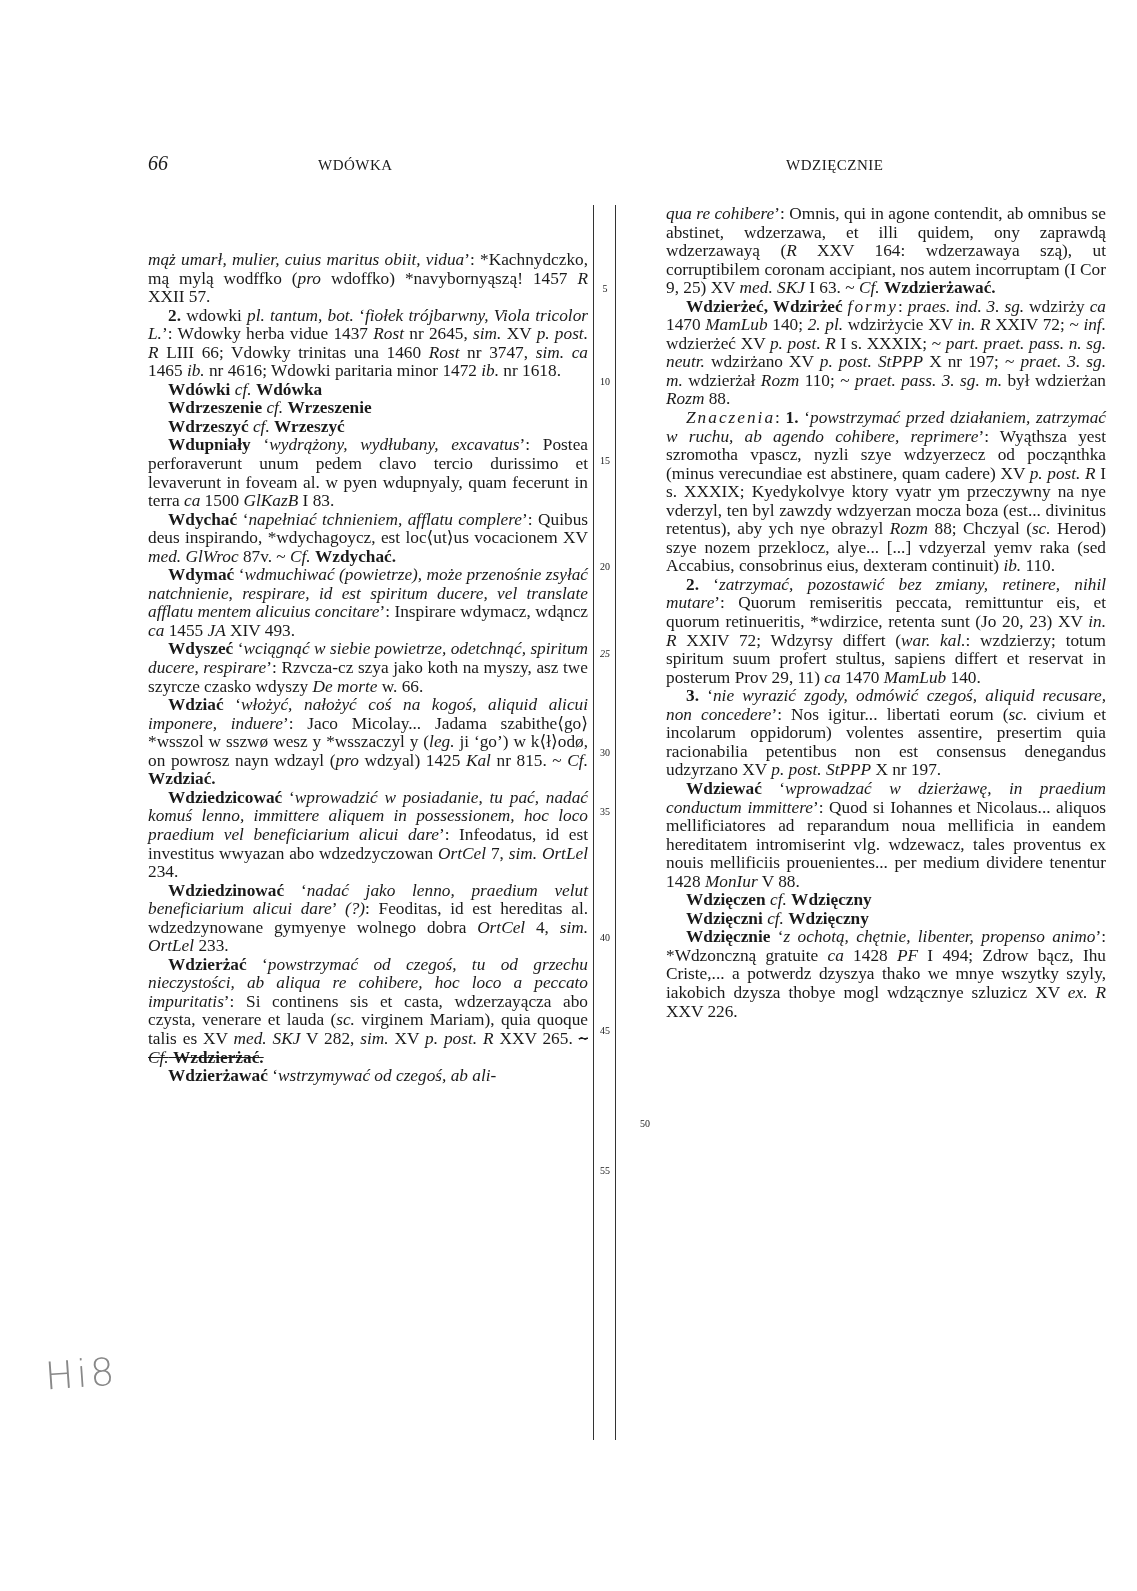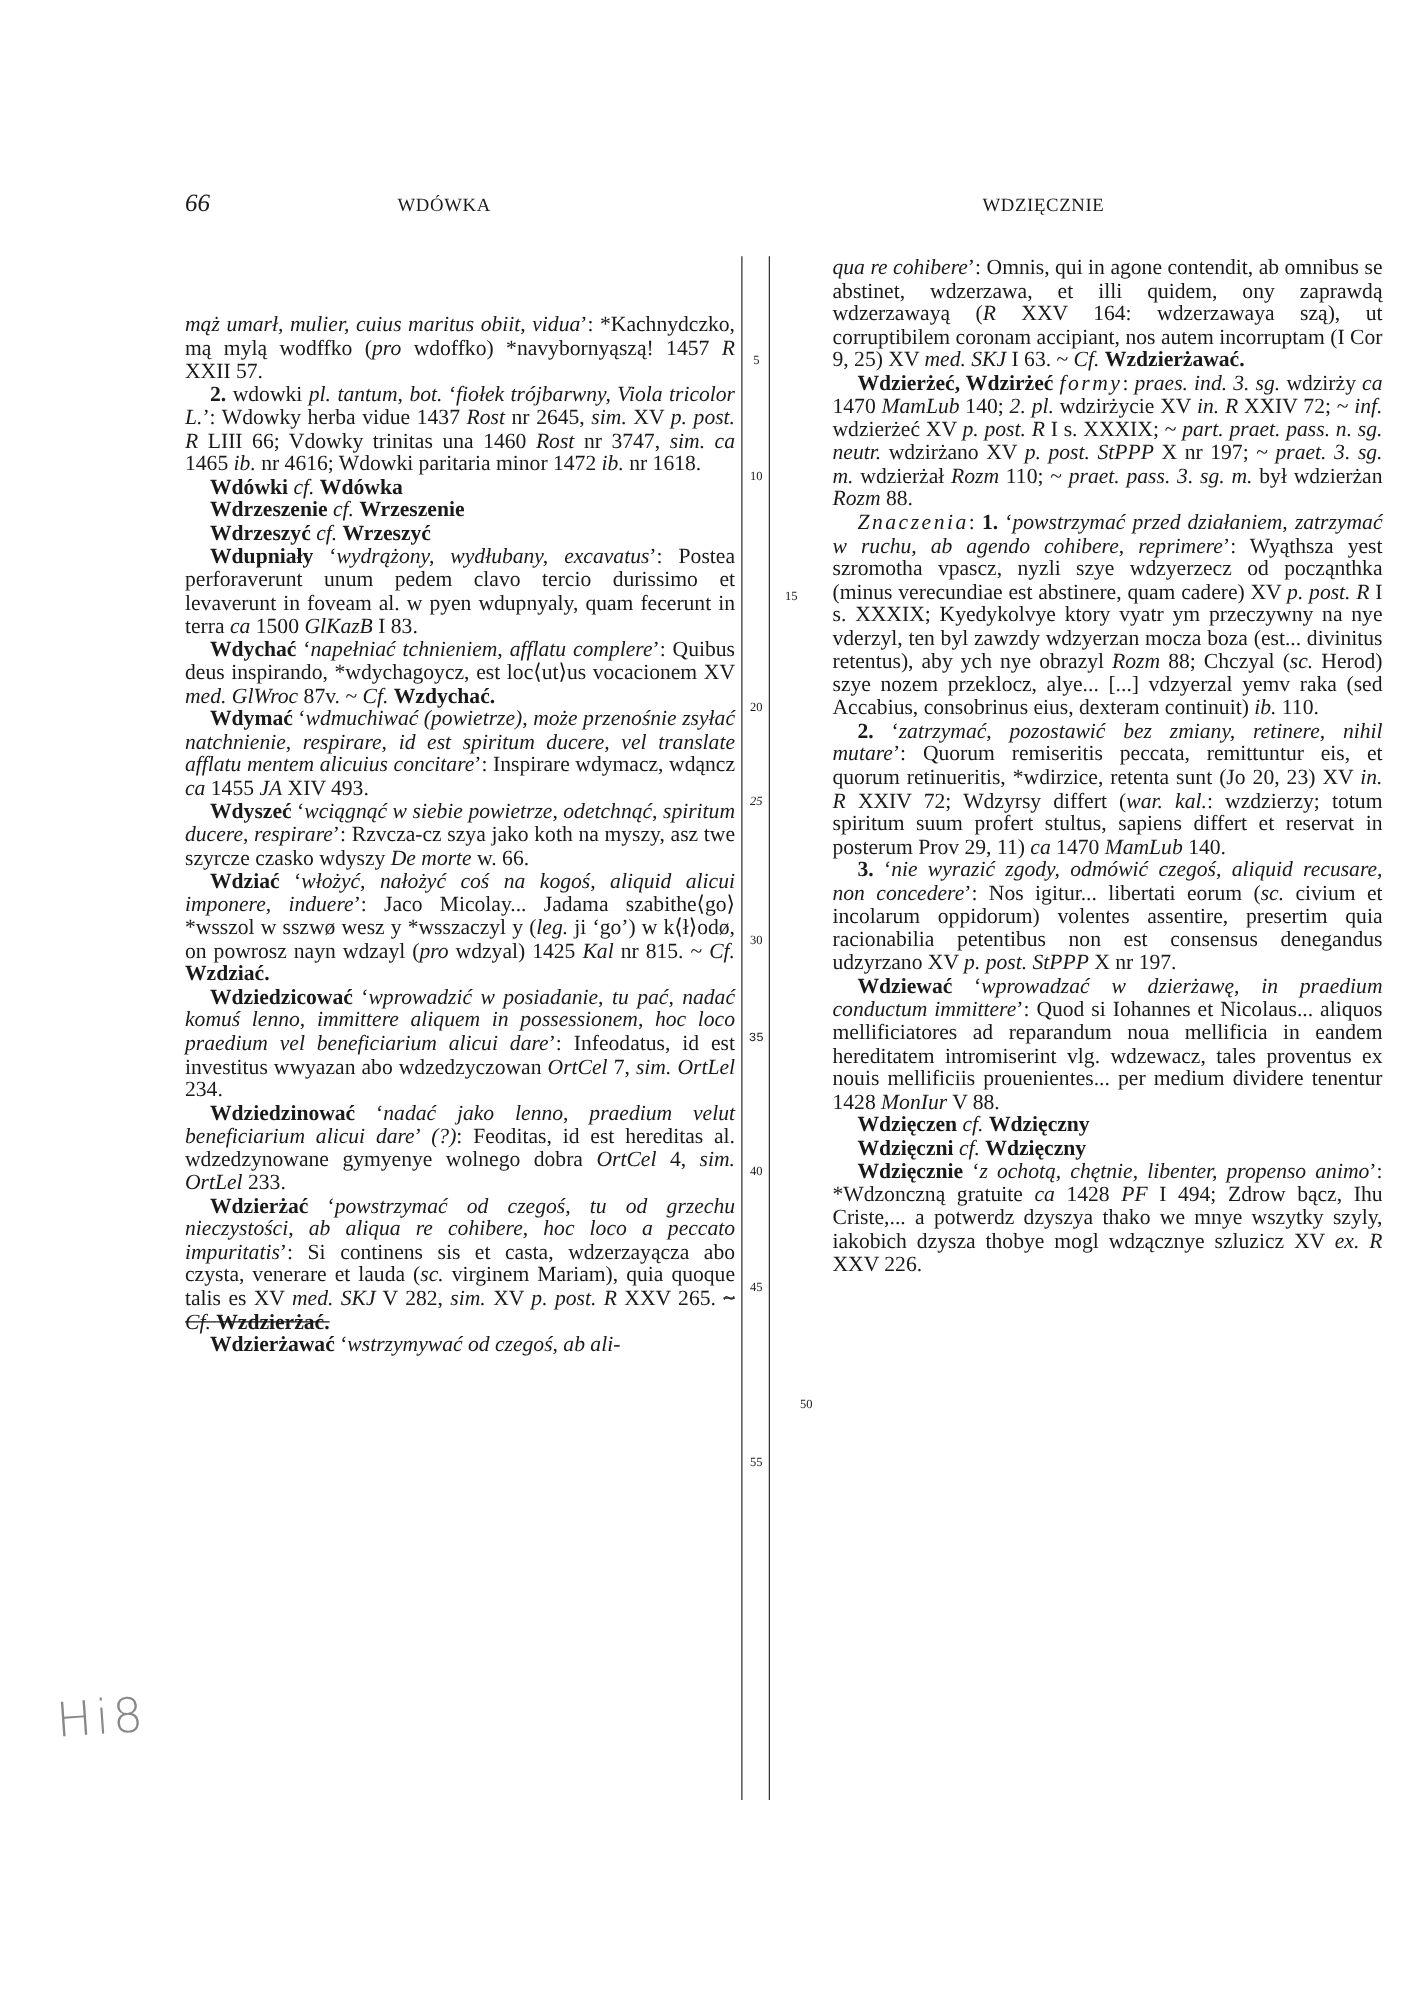--- a/index.html
+++ b/index.html
@@ -49,25 +49,25 @@
     <p class="ind"><b>Wdziać</b> ‘<i>włożyć, nałożyć coś na kogoś, aliquid alicui imponere, induere</i>’: Jaco Micolay... Jadama szabithe⟨go⟩ *wsszol w sszwø wesz y *wsszaczyl y (<i>leg.</i> ji ‘go’) w k⟨ł⟩odø, on powrosz nayn wdzayl (<i>pro</i> wdzyal) 1425 <i>Kal</i> nr 815. ~ <i>Cf.</i> <b>Wzdziać.</b></p>
     <p class="ind"><b>Wdziedzicować</b> ‘<i>wprowadzić w posiadanie, tu pać, nadać komuś lenno, immittere aliquem in possessionem, hoc loco praedium vel beneficiarium alicui dare</i>’: Infeodatus, id est investitus wwyazan abo wdzedzyczowan <i>OrtCel</i> 7, <i>sim. OrtLel</i> 234.</p>
     <p class="ind"><b>Wdziedzinować</b> ‘<i>nadać jako lenno, praedium velut beneficiarium alicui dare</i>’ <i>(?)</i>: Feoditas, id est hereditas al. wdzedzynowane gymyenye wolnego dobra <i>OrtCel</i> 4, <i>sim. OrtLel</i> 233.</p>
     <p class="ind"><b>Wdzierżać</b> ‘<i>powstrzymać od czegoś, tu od grzechu nieczystości, ab aliqua re cohibere, hoc loco a peccato impuritatis</i>’: Si continens sis et casta, wdzerzayącza abo czysta, venerare et lauda (<i>sc.</i> virginem Mariam), quia quoque talis es XV <i>med. SKJ</i> V 282, <i>sim.</i> XV <i>p. post. R</i> XXV 265. <span class="strike">~ <i>Cf.</i> <b>Wzdzierżać.</b></span></p>
     <p class="ind"><b>Wdzierżawać</b> ‘<i>wstrzymywać od czegoś, ab ali-</i></p>
   </div>
 <div class="rule-left"></div>
 <div class="linenos" id="linenos">
     <div class="lineno" style="top: 78.2px;">5</div>
     <div class="lineno" style="top: 170.95px;">10</div>
-    <div class="lineno" style="top: 267px; margin-left: 28px;">15</div>
+    <div class="lineno" style="top: 250px;">15</div>
     <div class="lineno" style="top: 356.45px;">20</div>
-    <div class="lineno" style="top: 431px; font-style: italic;">25</div>
+    <div class="lineno" style="top: 443px; font-style: italic;">25</div>
     <div class="lineno" style="top: 541.95px;">30</div>
-    <div class="lineno" style="top: 621px; font-family: Liberation Mono, monospace;">35</div>
+    <div class="lineno" style="top: 601px;">35</div>
     <div class="lineno" style="top: 727.45px;">40</div>
     <div class="lineno" style="top: 820.2px;">45</div>
     <div class="lineno" style="top: 912.95px; margin-left: 40px;">50</div>
     <div class="lineno" style="top: 960px;">55</div>
   </div>
 <div class="rule-right"></div>
 <div class="col col-right" id="col-right">
     <p><i>qua re cohibere</i>’: Omnis, qui in agone contendit, ab omnibus se abstinet, wdzerzawa, et illi quidem, ony zaprawdą wdzerzawayą (<i>R</i> XXV 164: wdzerzawaya szą), ut corruptibilem coronam accipiant, nos autem incorruptam (I Cor 9, 25) XV <i>med. SKJ</i> I 63. ~ <i>Cf.</i> <b>Wzdzierżawać.</b></p>
     <p class="ind"><b>Wdzierżeć, Wdzirżeć</b> <i class="sp">formy</i>: <i>praes. ind. 3. sg.</i> wdzirży <i>ca</i> 1470 <i>MamLub</i> 140; <i>2. pl.</i> wdzirżycie XV <i>in. R</i> XXIV 72; ~ <i>inf.</i> wdzierżeć XV <i>p. post. R</i> I s. XXXIX; ~ <i>part. praet. pass. n. sg. neutr.</i> wdzirżano XV <i>p. post. StPPP</i> X nr 197; ~ <i>praet. 3. sg. m.</i> wdzierżał <i>Rozm</i> 110; ~ <i>praet. pass. 3. sg. m.</i> był wdzierżan <i>Rozm</i> 88.</p>
     <p class="ind"><i class="sp">Znaczenia</i>: <b>1.</b> ‘<i>powstrzymać przed działaniem, zatrzymać w ruchu, ab agendo cohibere, reprimere</i>’: Wyąthsza yest szromotha vpascz, nyzli szye wdzyerzecz od począnthka (minus verecundiae est abstinere, quam cadere) XV <i>p. post. R</i> I s. XXXIX; Kyedykolvye ktory vyatr ym przeczywny na nye vderzyl, ten byl zawzdy wdzyerzan mocza boza (est... divinitus retentus), aby ych nye obrazyl <i>Rozm</i> 88; Chczyal (<i>sc.</i> Herod) szye nozem przeklocz, alye... [...] vdzyerzal yemv raka (sed Accabius, consobrinus eius, dexteram continuit) <i>ib.</i> 110.</p>

